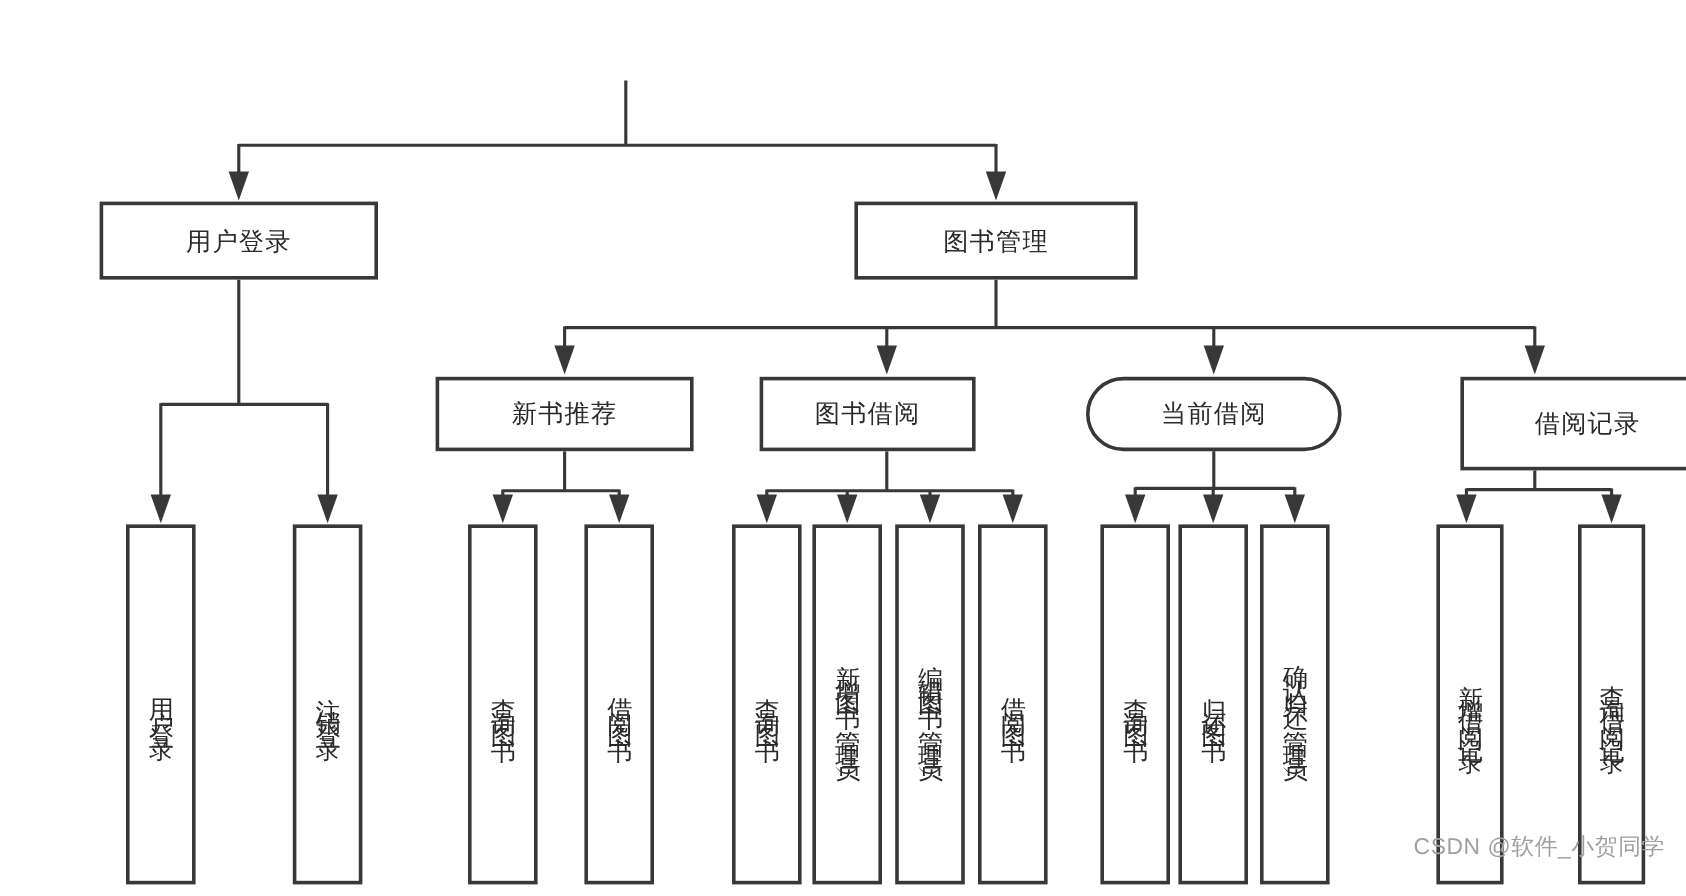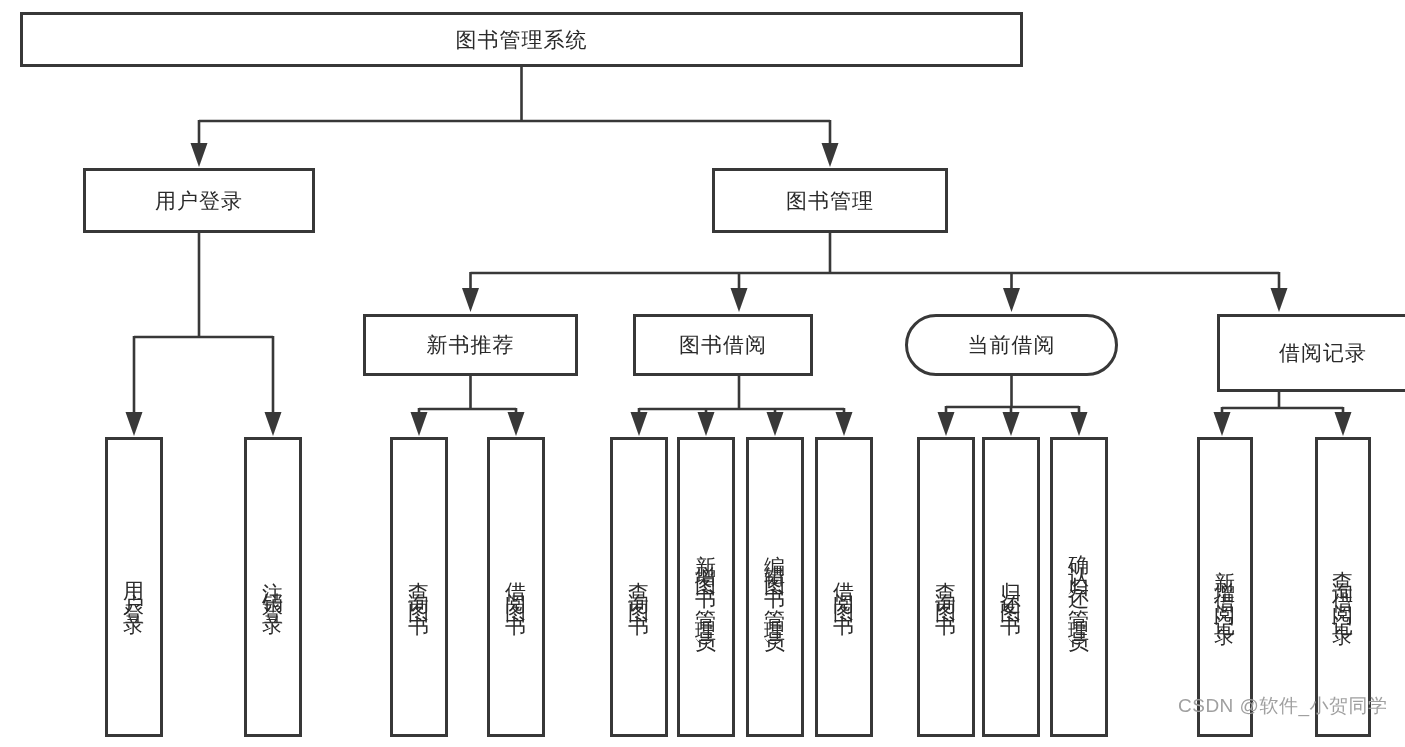--- a/index.html
+++ b/index.html
@@ -109,23 +109,20 @@
     <polygon points="697.5,412 714.5,412 706,436"></polygon>
     <polygon points="766.5,412 783.5,412 775,436"></polygon>
     <polygon points="835.5,412 852.5,412 844,436"></polygon>
     <polygon points="937.5,412 954.5,412 946,436"></polygon>
     <polygon points="1002.5,412 1019.5,412 1011,436"></polygon>
     <polygon points="1070.5,412 1087.5,412 1079,436"></polygon>
     <polygon points="1213.5,412 1230.5,412 1222,436"></polygon>
     <polygon points="1334.5,412 1351.5,412 1343,436"></polygon>
   </svg>
 
-  <div class="hbox" style="left:20px; top:12px; width:1003px; height:55px;">
-    <span>图书管理系统</span>
-  </div>
 
   <div class="hbox" style="left:83px; top:168px; width:232px; height:65px;">
     <span>用户登录</span>
   </div>
   <div class="hbox" style="left:363px; top:314px; width:215px; height:62px;">
     <span>新书推荐</span>
   </div>
 
   <div class="hbox" style="left:712px; top:168px; width:236px; height:65px;">
     <span>图书管理</span>

